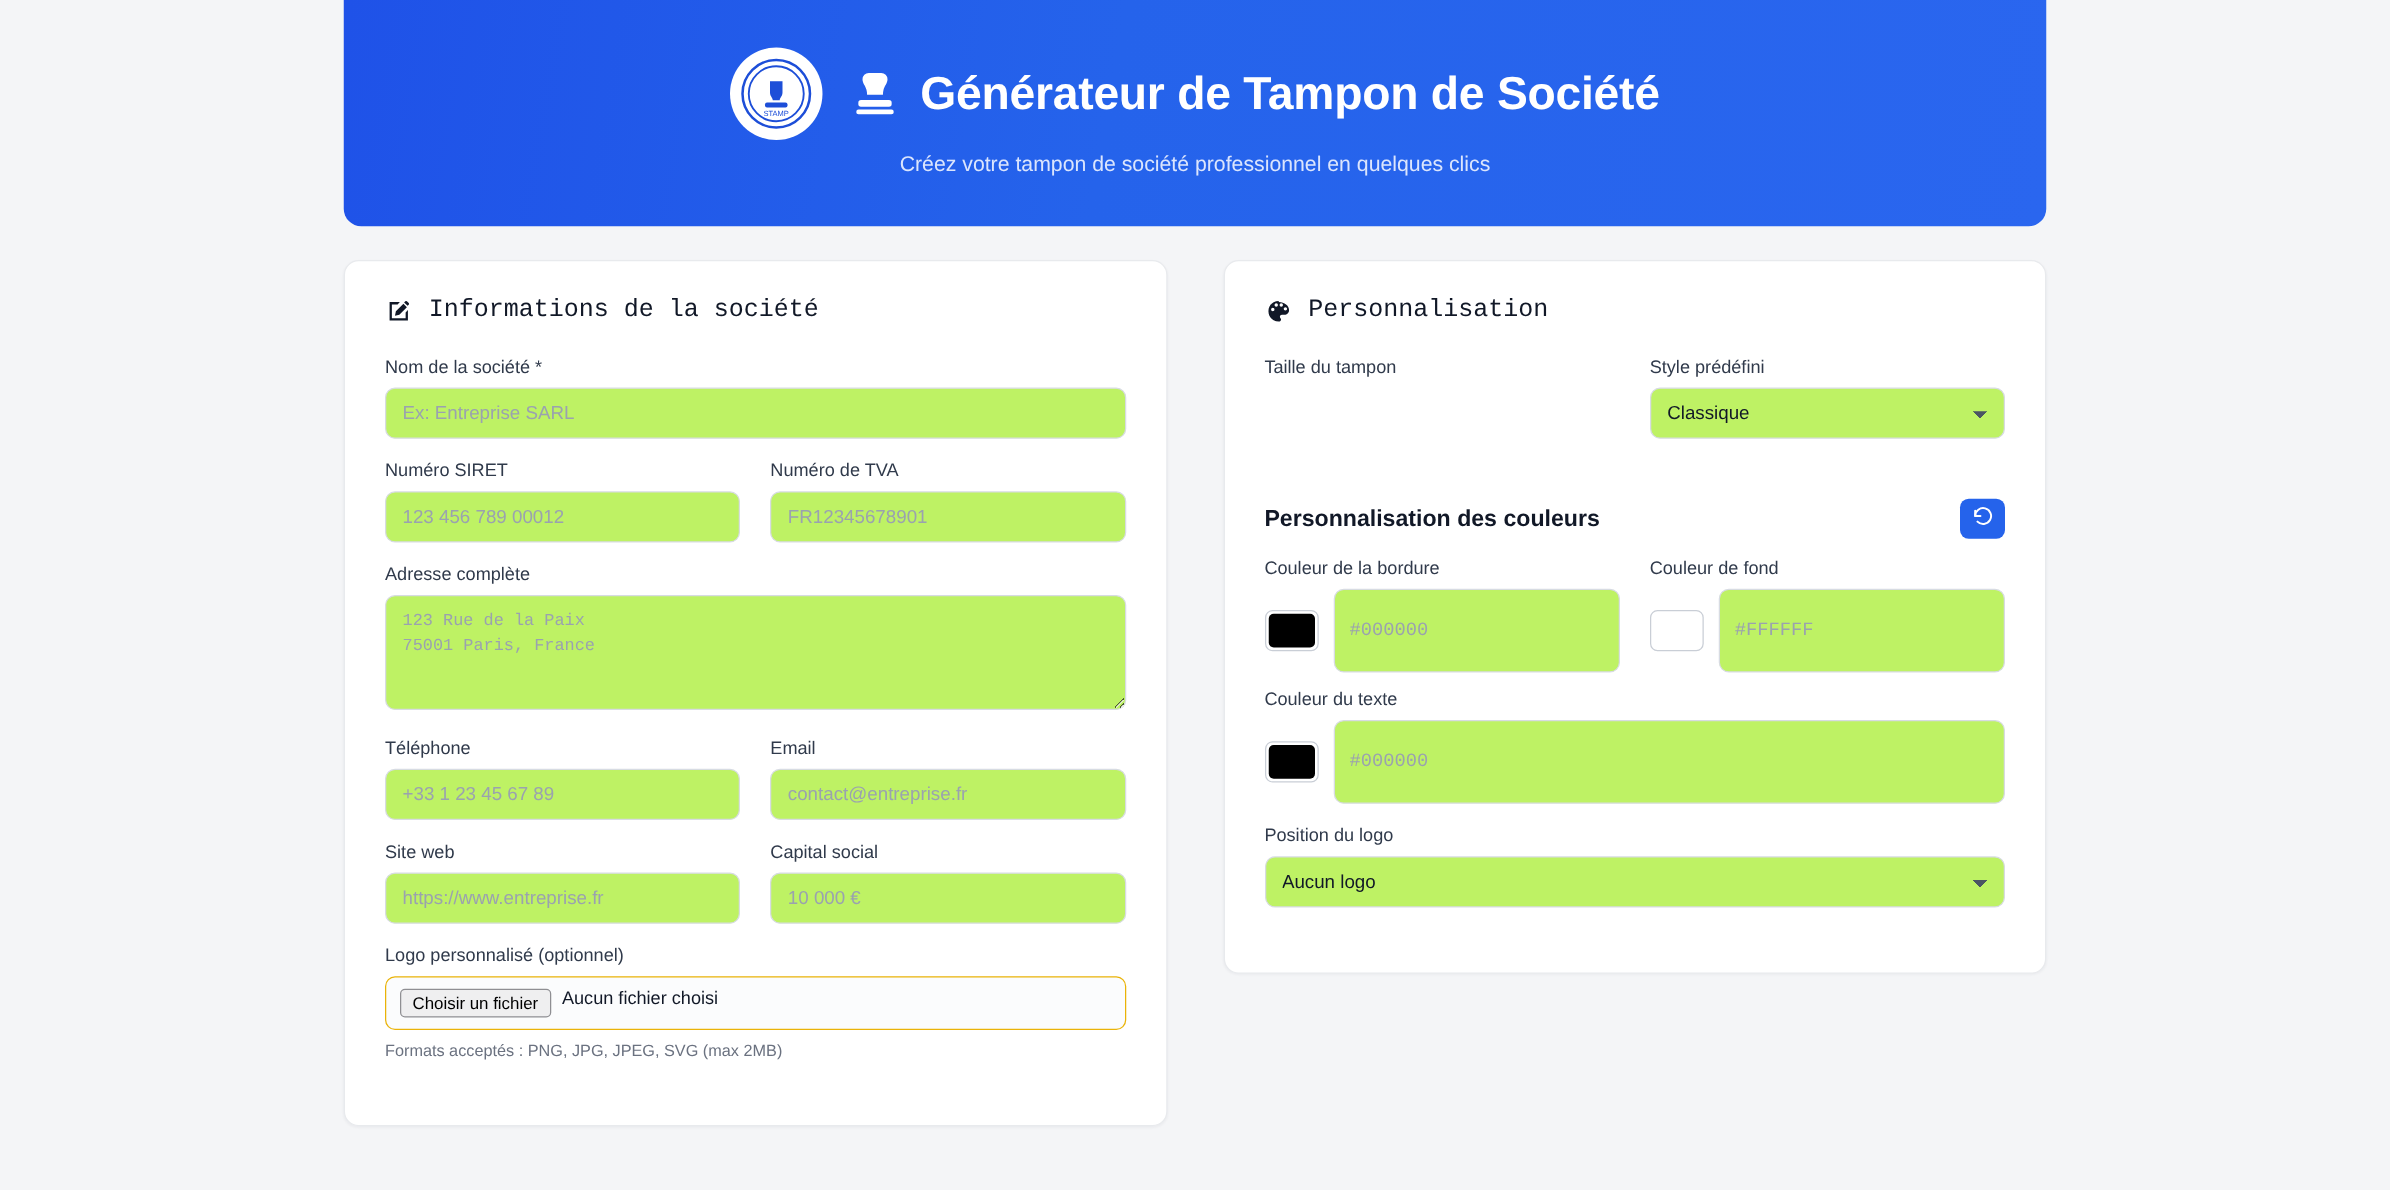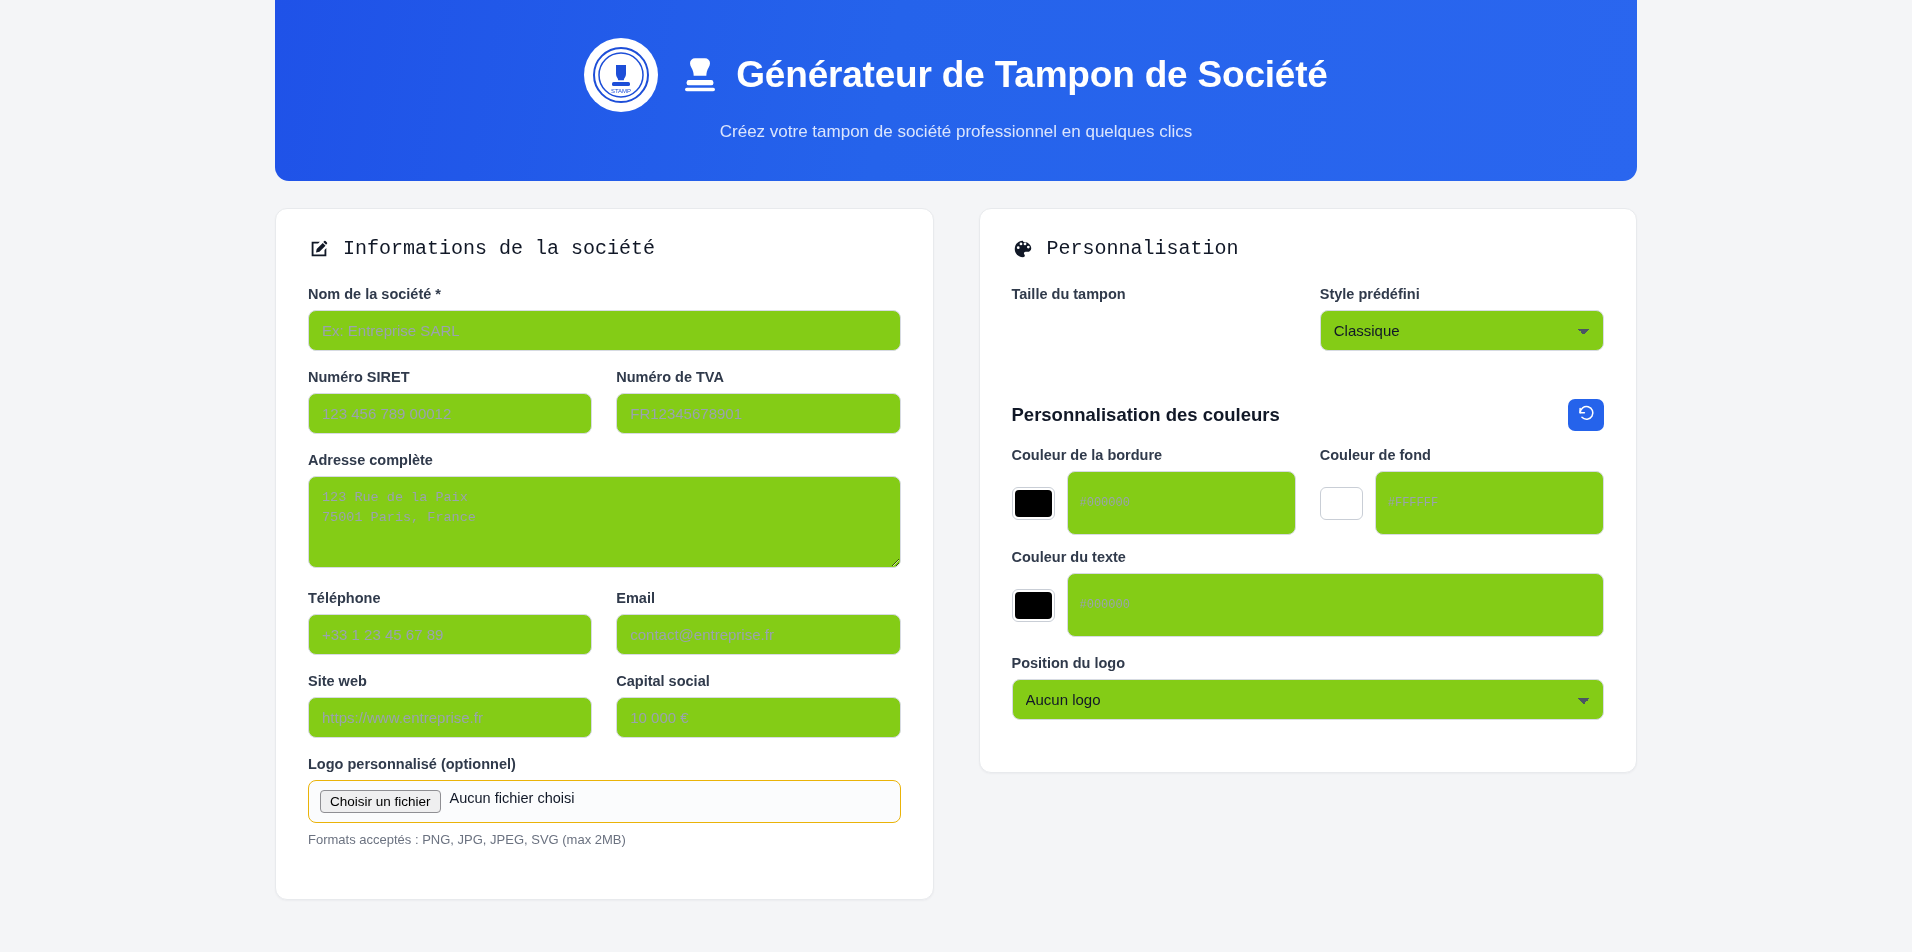--- a/index.html
+++ b/index.html
@@ -94,32 +94,32 @@
   .field { margin-bottom: 18px; }
   .row2 {
     display: flex;
     gap: 24px;
   }
   .row2 > .field { flex: 1 1 0; min-width: 0; }
   label.lbl {
     display: block;
     font-size: 14.5px;
     color: #303a4b;
-    font-weight: bold;
+    font-weight: normal;
     margin-bottom: 8px;
   }
   input.txt, textarea.txt, select.sel {
     width: 100%;
     font-family: "Liberation Sans", sans-serif;
     font-size: 15px;
     color: #111827;
     border: 1px solid #d7dbe2;
     border-radius: 8px;
     padding: 11px 13px;
-    background: #84cc16;
+    background: #bef264;
     outline: none;
   }
   input.txt::placeholder, textarea.txt::placeholder { color: #9aa2af; }
   textarea.txt {
     height: 92px;
     resize: vertical;
     font-family: "Liberation Mono", monospace;
     font-size: 13.5px;
     line-height: 1.45;
   }
@@ -194,21 +194,21 @@
     height: 33px;
     border-radius: 6px;
     border: 1px solid #c9ced6;
     flex: none;
     padding: 2px;
     background: #fff;
   }
   .swatch i { display: block; width: 100%; height: 100%; border-radius: 4px; }
   .color-row input.txt {
     font-family: "Liberation Mono", monospace;
-    font-size: 12px;
+    font-size: 15px;
     padding: 24px 12px;
   }
   .colors-grid { display: flex; gap: 24px; }
   .colors-grid > .field { flex: 1 1 0; min-width: 0; margin-bottom: 14px; }
 </style>
 </head>
 <body>
 
 <div class="page">
 

